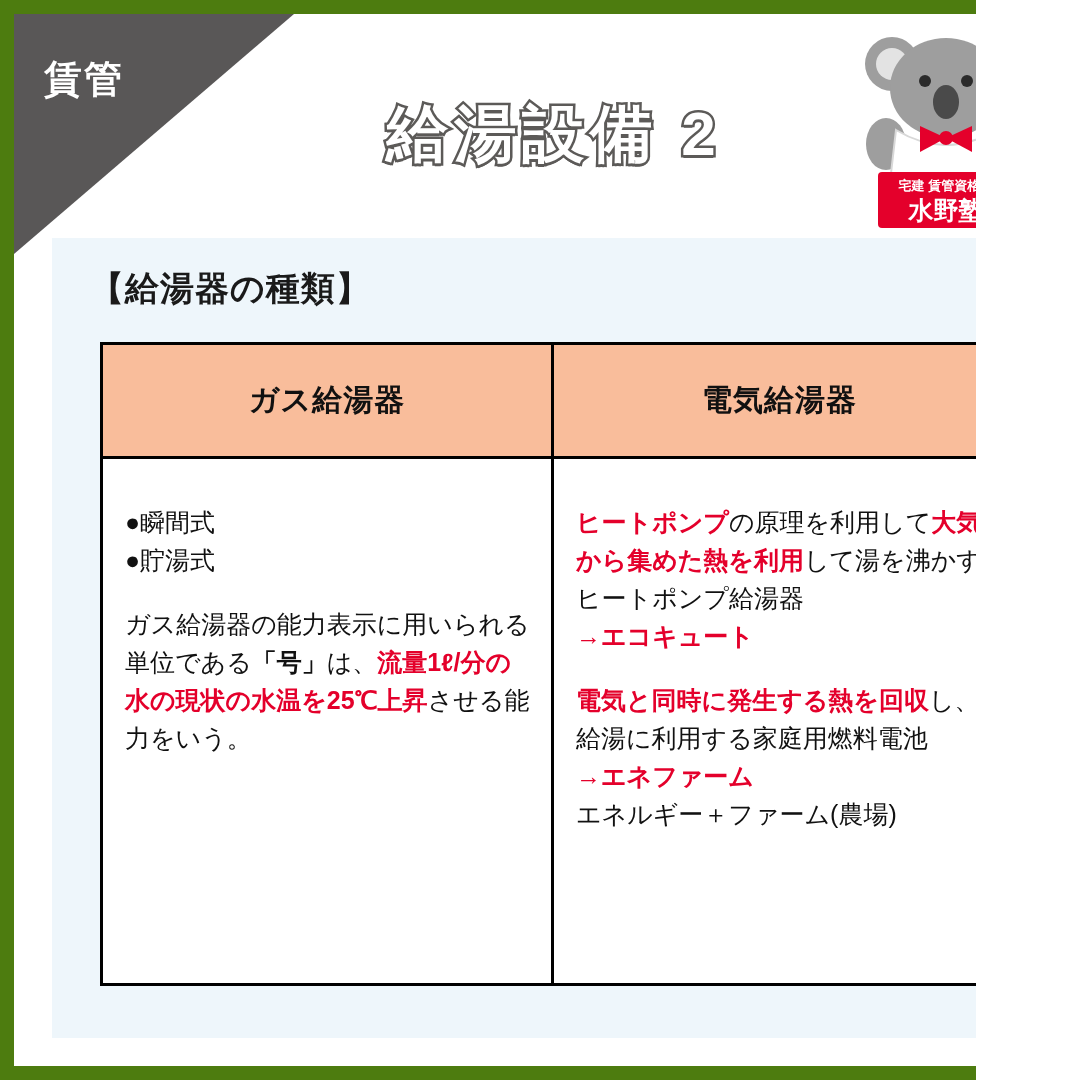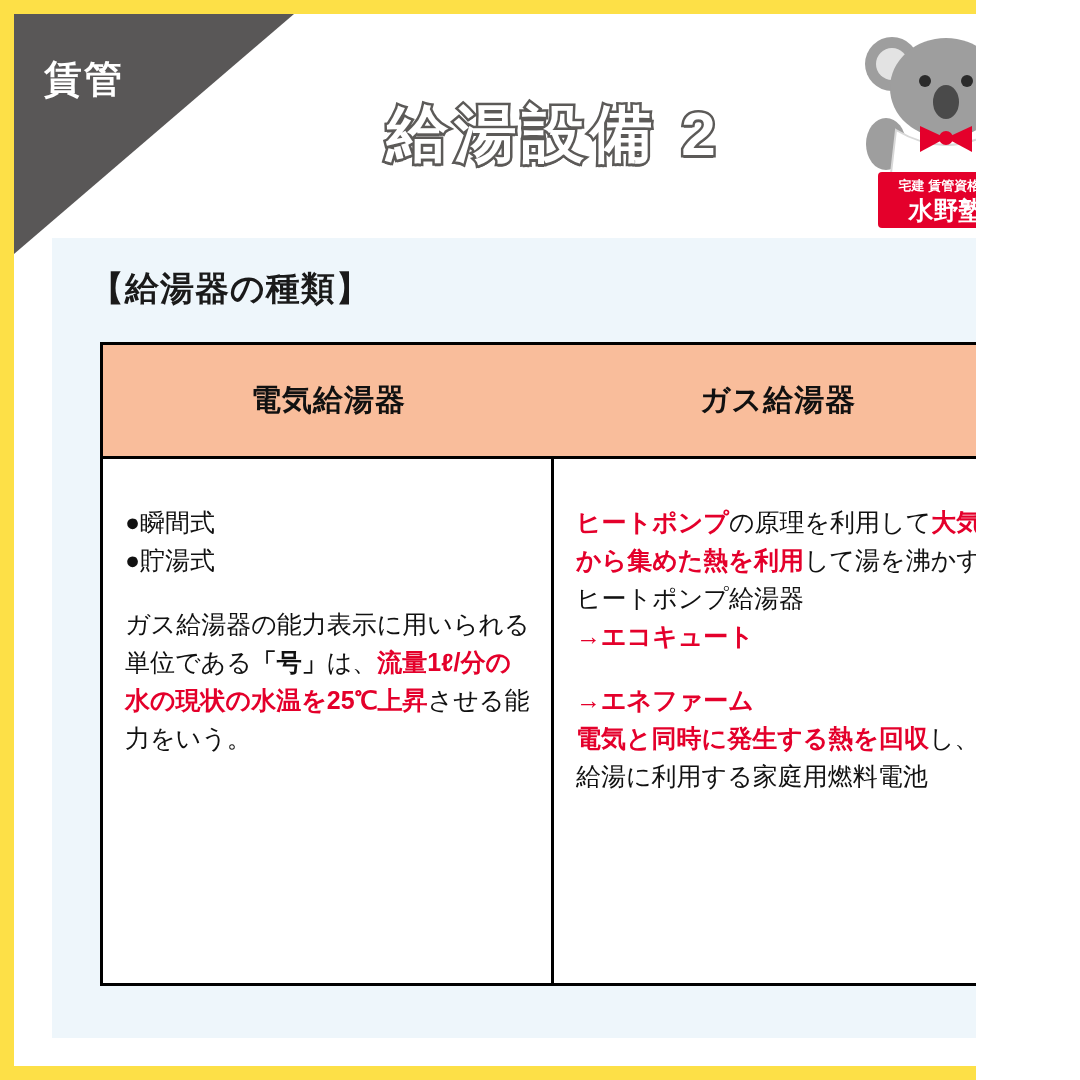--- a/index.html
+++ b/index.html
@@ -12,21 +12,21 @@
     background: #ffffff;
     font-family: "Liberation Sans", sans-serif;
     overflow: hidden;
   }
 
   
   .page {
     position: relative;
     width: 976px;
     height: 1080px;
-    background: #fde047;
+    background: #4d7c0f;
     box-sizing: border-box;
     overflow: hidden;
   }
   .inner-white {
     position: absolute;
     left: 14px;
     top: 14px;
     width: 1052px;
     height: 1052px;
     background: #ffffff;
@@ -199,45 +199,46 @@
         <text x="84" y="193" font-family="Liberation Sans, sans-serif" font-size="25" font-weight="bold" fill="#ffffff" text-anchor="middle">水野塾</text>
       </svg>
     </div>
 
     <div class="card">
       <div class="card-heading">【給湯器の種類】</div>
 
       <div class="table">
 
         <div class="trow thead">
+          <div class="tcell left">ガス給湯器</div>
           <div class="tcell">電気給湯器</div>
-          <div class="tcell left">ガス給湯器</div>
         </div>
 
         <div class="trow tbody">
 
           <div class="tcell left">
             <div class="blk">●瞬間式</div>
             <div class="blk">●貯湯式</div>
             <div class="gap"></div>
             <div class="blk">
               <span>ガス給湯器の能力表示に用いられる単位である</span><span class="bold">「号」</span><span>は、</span><span class="em-red">流量1ℓ/分の水の現状の水温を25℃上昇</span><span>させる能力をいう。</span>
             </div>
           </div>
 
           <div class="tcell">
             <div class="blk">
               <span class="em-red">ヒートポンプ</span><span>の原理を利用して</span><span class="em-red">大気から集めた熱を利用</span><span>して湯を沸かすヒートポンプ給湯器</span>
             </div>
             <div class="blk em-red">→エコキュート</div>
             <div class="gap"></div>
-            <div class="blk em-red">→エネファーム</div>
             <div class="blk">
               <span class="em-red">電気と同時に発生する熱を回収</span><span>し、給湯に利用する家庭用燃料電池</span>
             </div>
+            <div class="blk em-red">→エネファーム</div>
+            <div class="blk">エネルギー＋ファーム(農場)</div>
           </div>
 
         </div>
       </div>
     </div>
 
   </div>
 </div>
 
 </body></html>

